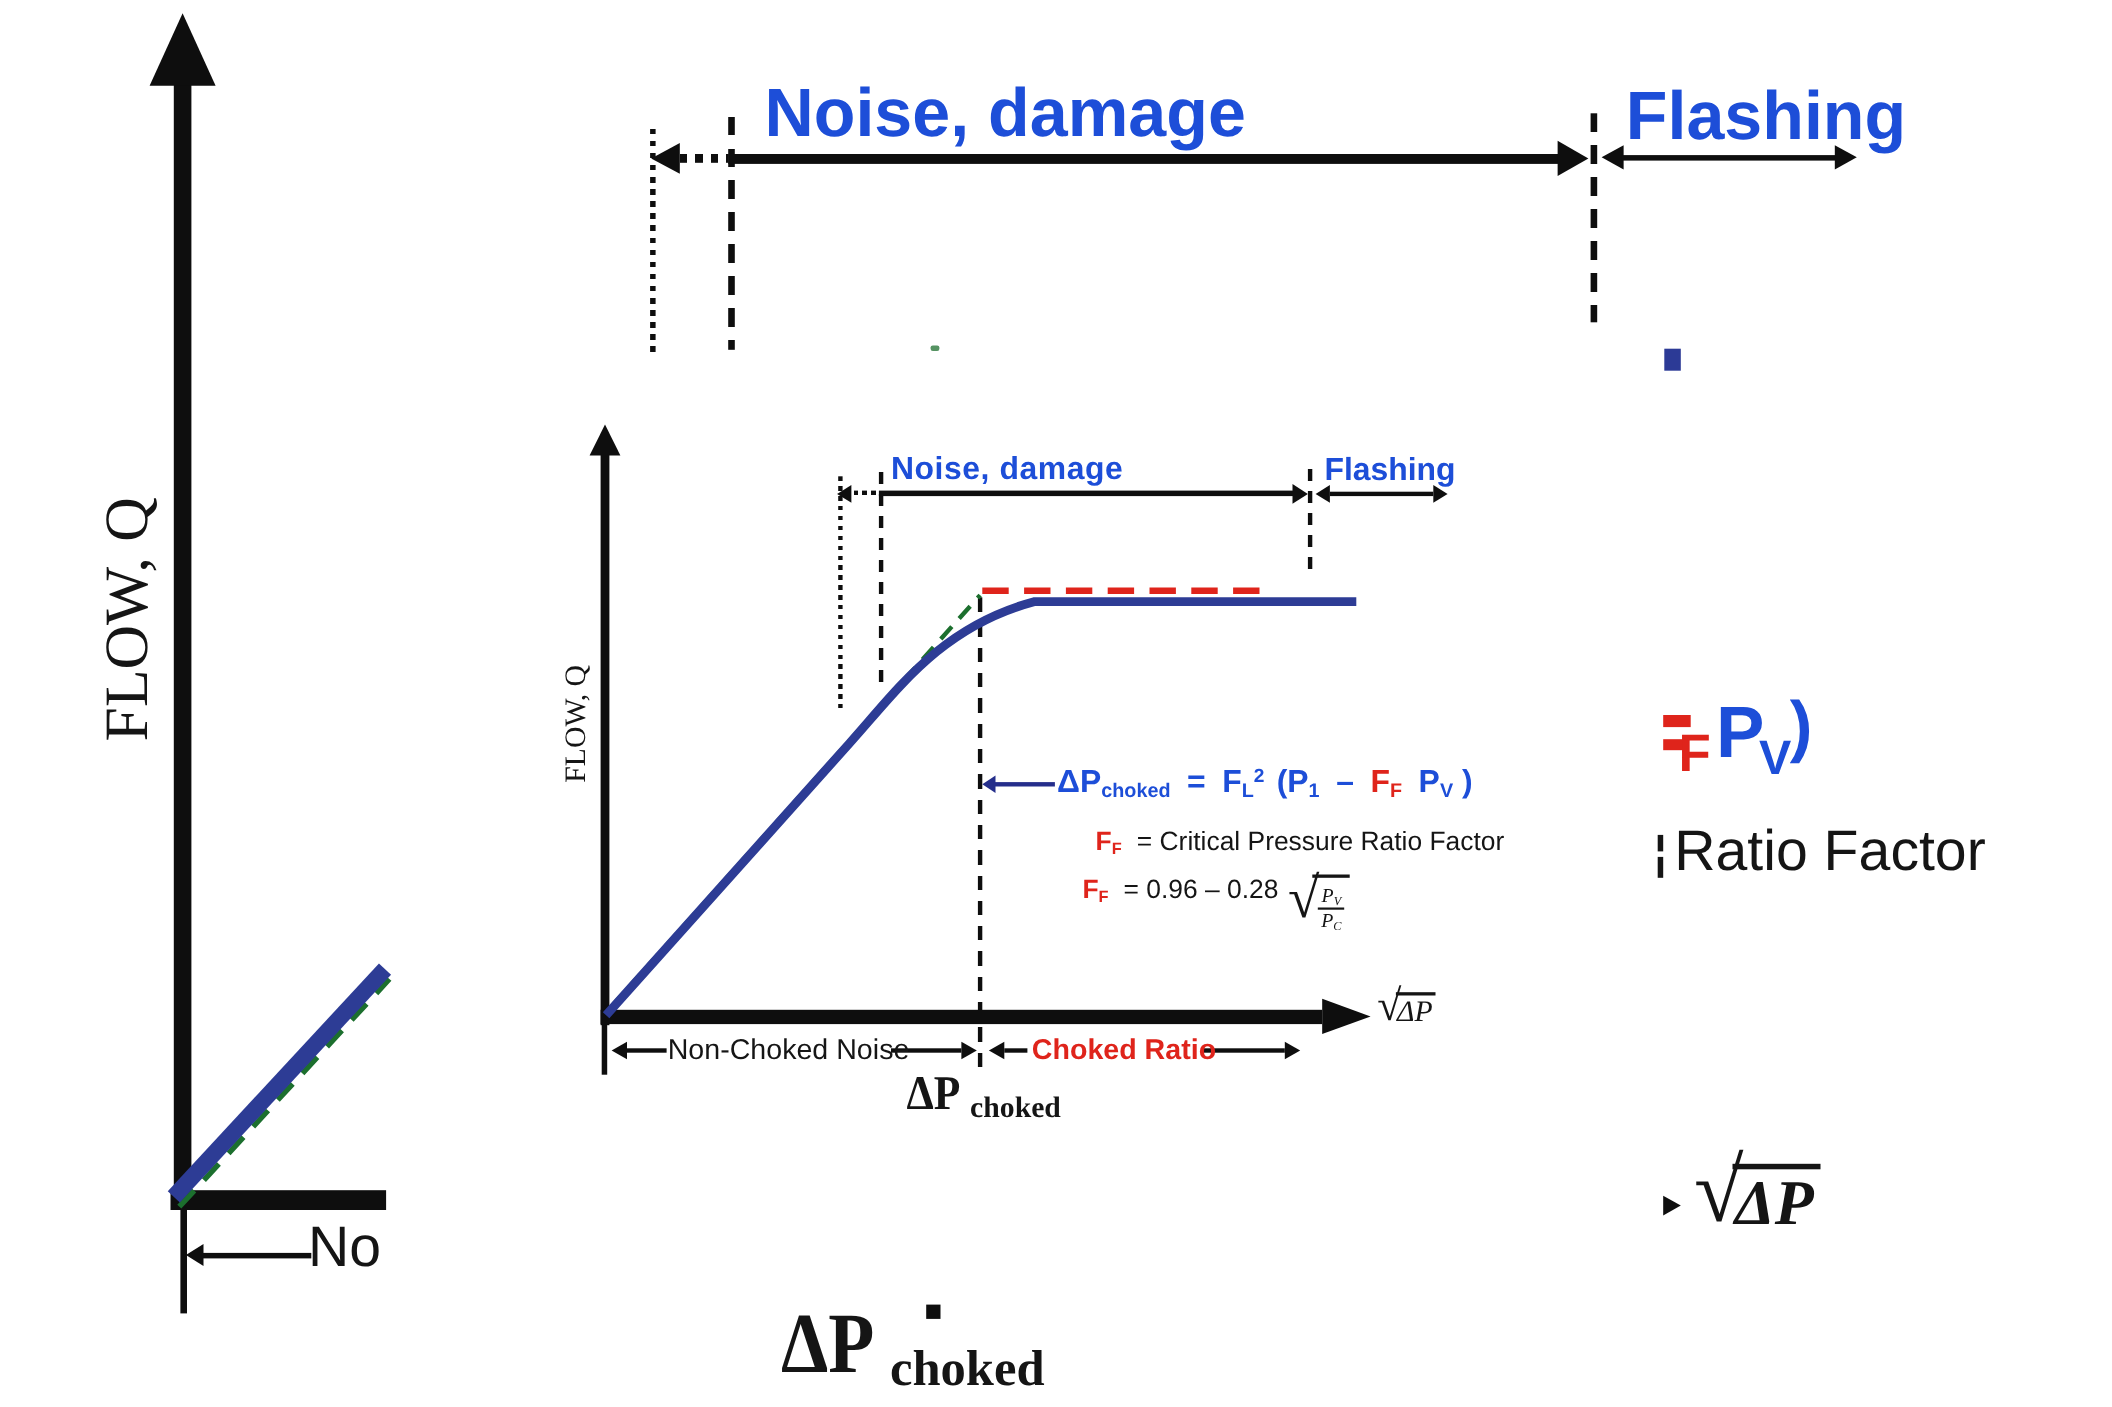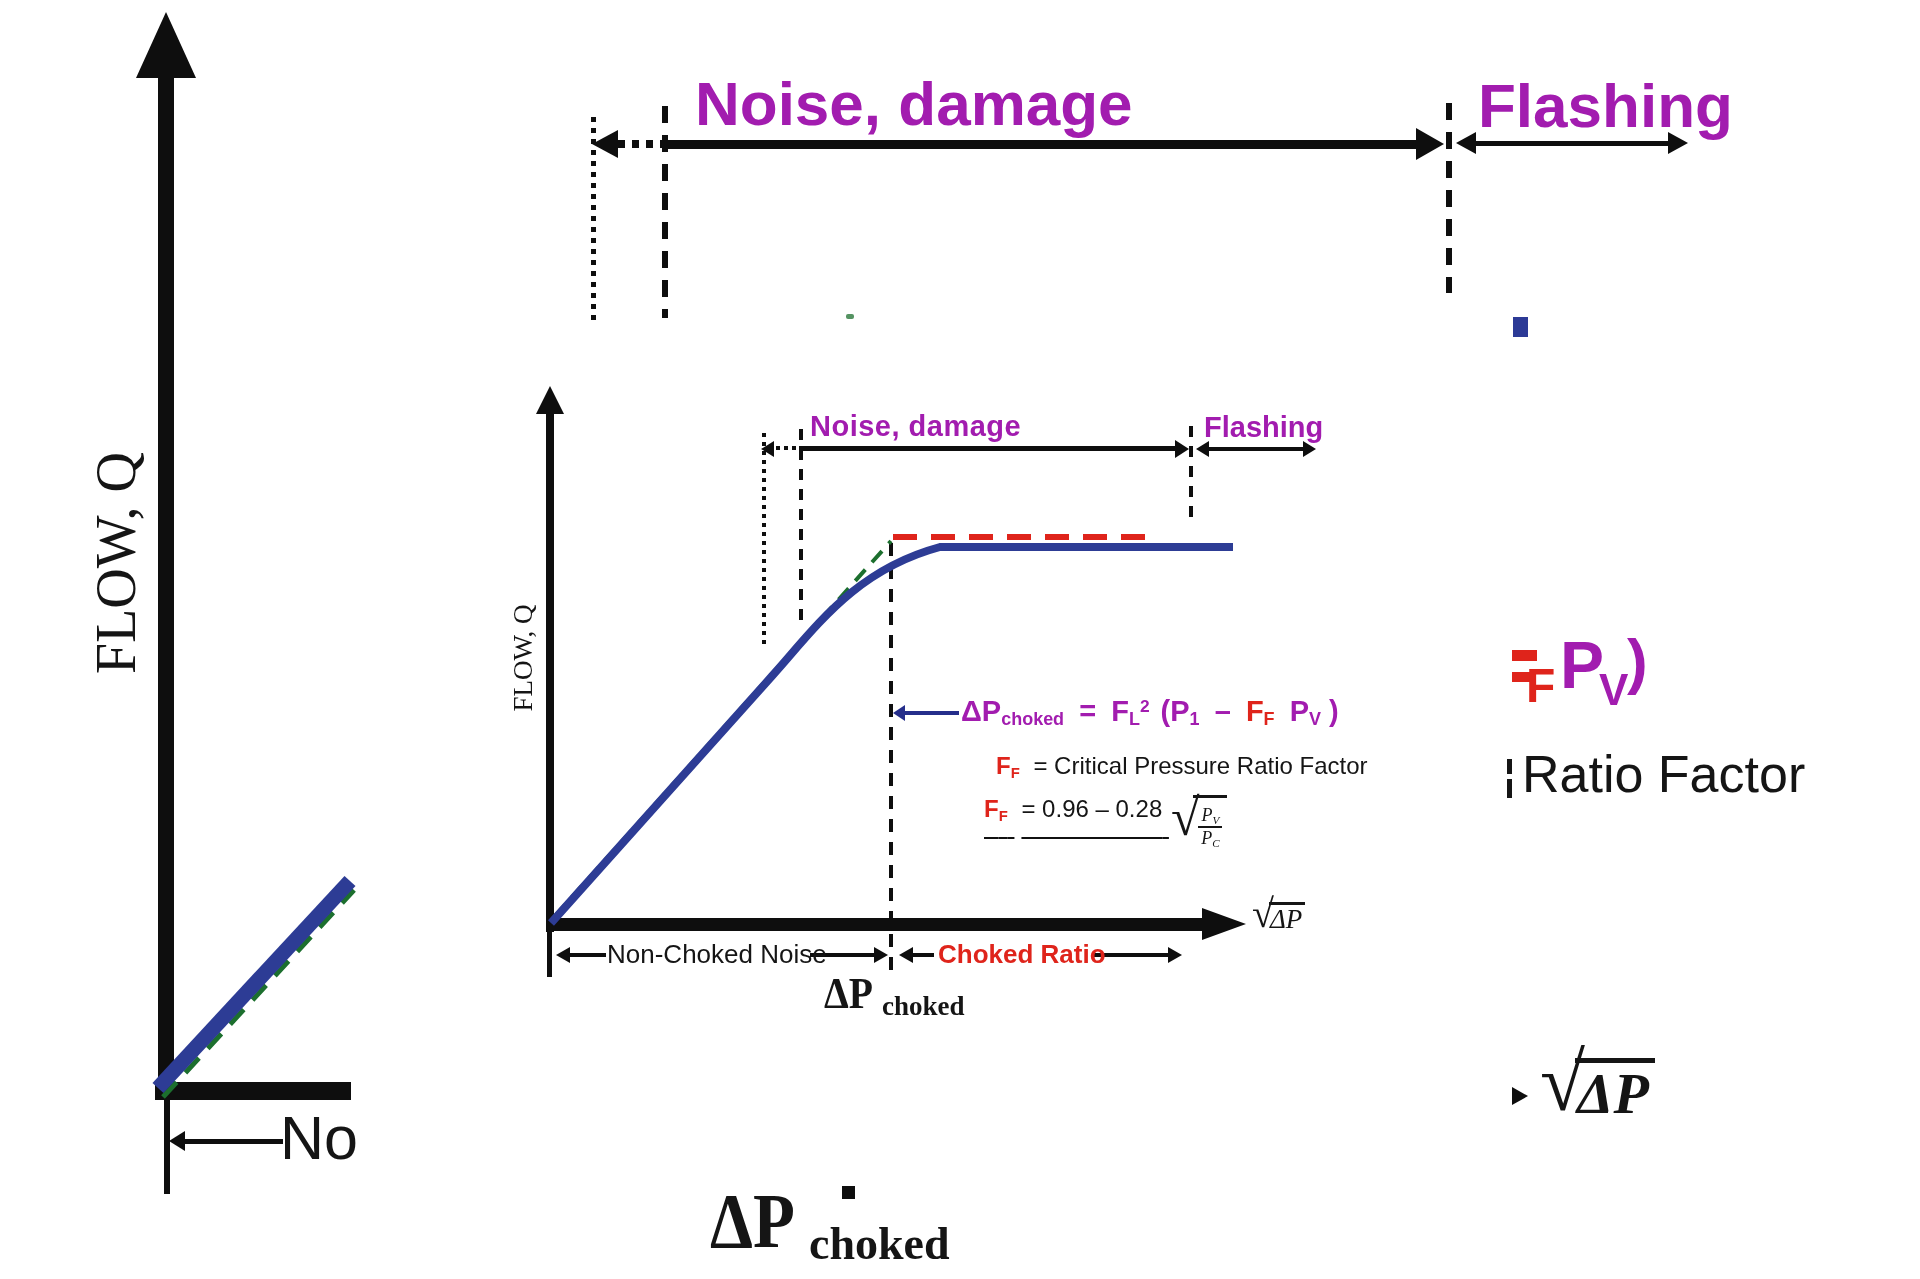--- a/index.html
+++ b/index.html
@@ -1,21 +1,21 @@
 <!DOCTYPE html>
 <html><head>
 <meta charset="utf-8">
 <style>
   html,body{margin:0;padding:0;background:#fff;}
   .canvas{position:relative;width:1920px;height:1279px;background:#fff;overflow:hidden;
           font-family:"Liberation Sans","DejaVu Sans",sans-serif;color:#111;}
   .abs{position:absolute;}
   .bar{position:absolute;background:#0e0e0e;}
   .tri{position:absolute;width:0;height:0;}
-  .navy{color:#a21caf;}
+  .navy{color:#1d4ed8;}
   .red{color:#df241b;}
   .blk{color:#151515;}
   .b{font-weight:bold;}
   .serif{font-family:"Liberation Serif","DejaVu Serif",serif;}
   .it{font-style:italic;}
   .vlabel{transform:rotate(-90deg);text-align:center;white-space:nowrap;}
   .canvas sub{font-size:.62em;vertical-align:-.25em;line-height:0;}
   .canvas sup{font-size:.6em;vertical-align:.5em;line-height:0;}
   .sp{margin-left:7px;}
   .nowrap{white-space:nowrap;line-height:1;}
@@ -99,21 +99,21 @@
 
   <div class="tri" style="left:893px;top:705px;border-top:8px solid transparent;border-bottom:8px solid transparent;border-right:12px solid #252e8b;"></div>
   <div class="abs" style="left:903px;top:711px;width:56px;height:4px;background:#252e8b;"></div>
 
   <div class="abs vlabel serif" style="left:-17px;top:532px;width:266px;height:62px;line-height:62px;font-size:56px;color:#151515;">FLOW, Q</div>
 
   <div class="abs navy b nowrap" style="left:695px;top:73px;font-size:62px;">Noise, damage</div>
 
   <div class="abs navy b nowrap" style="left:1478px;top:75px;font-size:62px;">Flashing</div>
 
-  <div class="abs blk nowrap" style="left:280px;top:1108px;font-size:61px;">No</div>
+  <div class="abs blk nowrap" style="left:280px;top:1108px;font-size:52px;">No</div>
 
   <div class="abs nowrap" style="left:710px;top:1182px;">
     <span class="serif b blk" style="font-size:78px;display:inline-block;transform:scaleX(.88);transform-origin:left bottom;">ΔP</span>
     <span class="serif b blk" style="font-size:46px;position:relative;top:12px;left:-2px;">choked</span>
   </div>
   <div class="bar" style="left:842px;top:1186px;width:13px;height:13px;"></div>
 
   <div class="abs" style="left:1505px;top:628px;width:160px;height:96px;">
     <div class="abs" style="left:7px;top:22px;width:25px;height:11px;background:#df241b;"></div>
     <div class="abs" style="left:7px;top:44px;width:19px;height:10px;background:#df241b;"></div>
@@ -165,21 +165,21 @@
     <span class="red sp"><span>F</span><sub>F</sub></span>
     <span class="navy sp"><span>P</span><sub>V</sub></span>
     <span class="navy">)</span>
   </div>
 
   <div class="abs nowrap" style="left:984px;top:754px;font-size:24px;margin-left:12px;">
     <span class="red b"><span>F</span><sub>F</sub></span>
     <span class="blk sp">= Critical Pressure Ratio Factor</span>
   </div>
 
-  <div class="abs nowrap" style="left:984px;top:795px;font-size:24px;text-decoration:underline;">
+  <div class="abs nowrap" style="left:984px;top:795px;font-size:24px;">
     <span class="red b" style="vertical-align:18px;"><span>F</span><sub>F</sub></span>
     <span class="blk sp" style="vertical-align:18px;">= 0.96 – 0.28</span>
     <span class="radgrp" style="margin-left:2px;">
       <span class="serif blk radsign" style="font-size:52px;">√</span>
       <span class="radbody" style="margin-left:-6px;padding:3px 5px 0;">
         <span class="frac blk" style="font-size:18px;">
           <span class="num"><span>P</span><sub>V</sub></span>
           <span class="den"><span>P</span><sub>C</sub></span>
         </span>
       </span>

